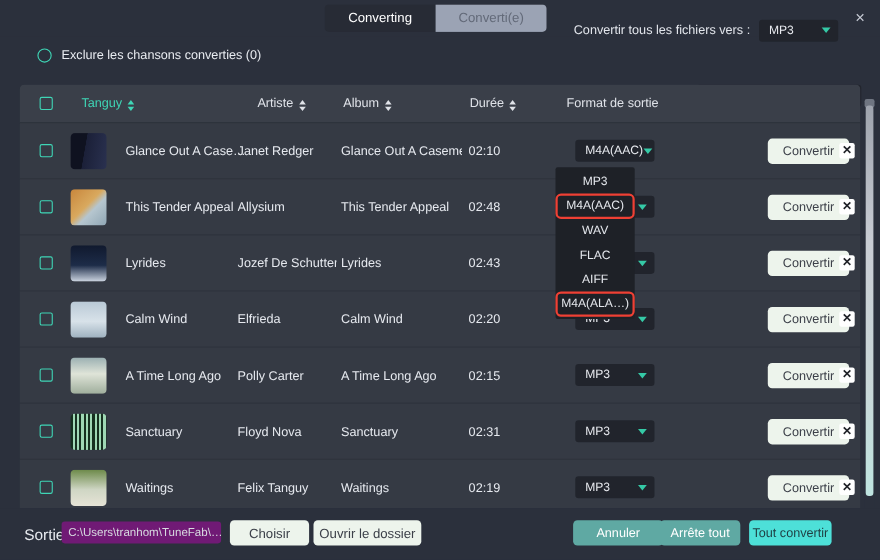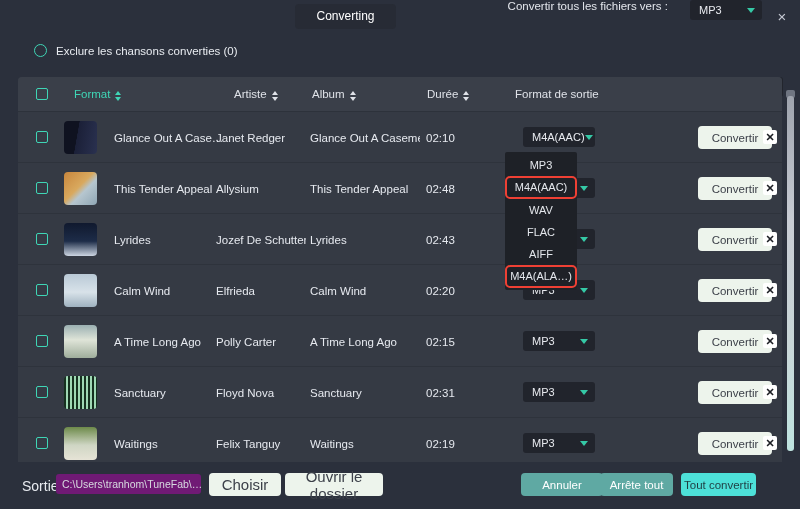--- a/index.html
+++ b/index.html
@@ -31,22 +31,22 @@
   .tab {
     height: 25px; line-height: 25px;
     font-size: 12px; text-align: center;
     padding: 0 14px; min-width: 101px;
     cursor: pointer; user-select: none;
   }
   .tab.active { background: #272b35; color: #ffffff; }
   .tab.inactive { background: #9ba3b4; color: #636a79; }
 
   .convert-all {
-    position: absolute; right: 38px; top: 0; height: 33px;
-    display: flex; align-items: flex-start; gap: 22px;
+    position: absolute; right: 38px; top: 11px; height: 33px;
+    display: flex; align-items: center; gap: 8px;
   }
   .convert-all-label { font-size: 11.5px; color: #e3e6ec; white-space: nowrap; }
   .fmt-select {
     width: 72px; height: 20px; background: #21242c; border-radius: 3px;
     display: flex; align-items: center; justify-content: space-between;
     padding: 0 7px 0 9px; cursor: pointer;
   }
   .fmt-select span { font-size: 11px; color: #e8eaef; }
   .caret {
     width: 0; height: 0; border-left: 4.5px solid transparent;
@@ -205,21 +205,21 @@
     position: absolute; left: 56px; top: 12px;
     width: 145px; height: 20px; background: #701a75; border-radius: 3px;
     display: flex; align-items: center; padding: 0 6px;
     overflow: hidden;
   }
   .path-field span { font-size: 10.5px; color: #d7dae0; white-space: nowrap; }
 
   .lightbtn {
     position: absolute; top: 11px; height: 23px;
     background: #edf4ec; border-radius: 4px; border: 0;
-    color: #3c4049; font-size: 15px;
+    color: #3c4049; font-size: 12px;
     display: flex; align-items: center; justify-content: center;
     cursor: pointer; font-family: "Liberation Sans", sans-serif;
   }
   .tealbtn {
     position: absolute; top: 11px; height: 23px;
     background: #5fa9a3; border-radius: 4px; border: 0;
     color: #ffffff; font-size: 11.5px;
     display: flex; align-items: center; justify-content: center;
     cursor: pointer; font-family: "Liberation Sans", sans-serif;
   }
@@ -232,20 +232,21 @@
   }
 </style>
 </head>
 <body>
 
 <div id="app">
 
   <div class="topbar">
     <div class="tabs">
       <div class="tab active">Converting</div>
+      <div class="tab inactive">Converti(e)</div>
     </div>
 
     <div class="convert-all">
       <div class="convert-all-label">Convertir tous les fichiers vers&nbsp;:</div>
       <div class="fmt-select">
         <span>MP3</span>
         <i class="caret"></i>
       </div>
     </div>
 
@@ -265,21 +266,21 @@
       </svg>
       <input type="text" placeholder="Rechercher&nbsp;&nbsp;(Titre)" style="">
     </div>
   </div>
 
   <div class="panel">
 
     <div class="thead">
       <div class="cb" style="position:absolute;left:18px;top:11px;"></div>
       <div class="th teal" style="left:56px;">
-        <span>Format</span>
+        <span>Tanguy</span>
         <i class="sortico"></i>
       </div>
       <div class="th" style="left:216px;">
         <span>Artiste</span>
         <i class="sortico"></i>
       </div>
       <div class="th" style="left:294px;">
         <span>Album</span>
         <i class="sortico"></i>
       </div>

